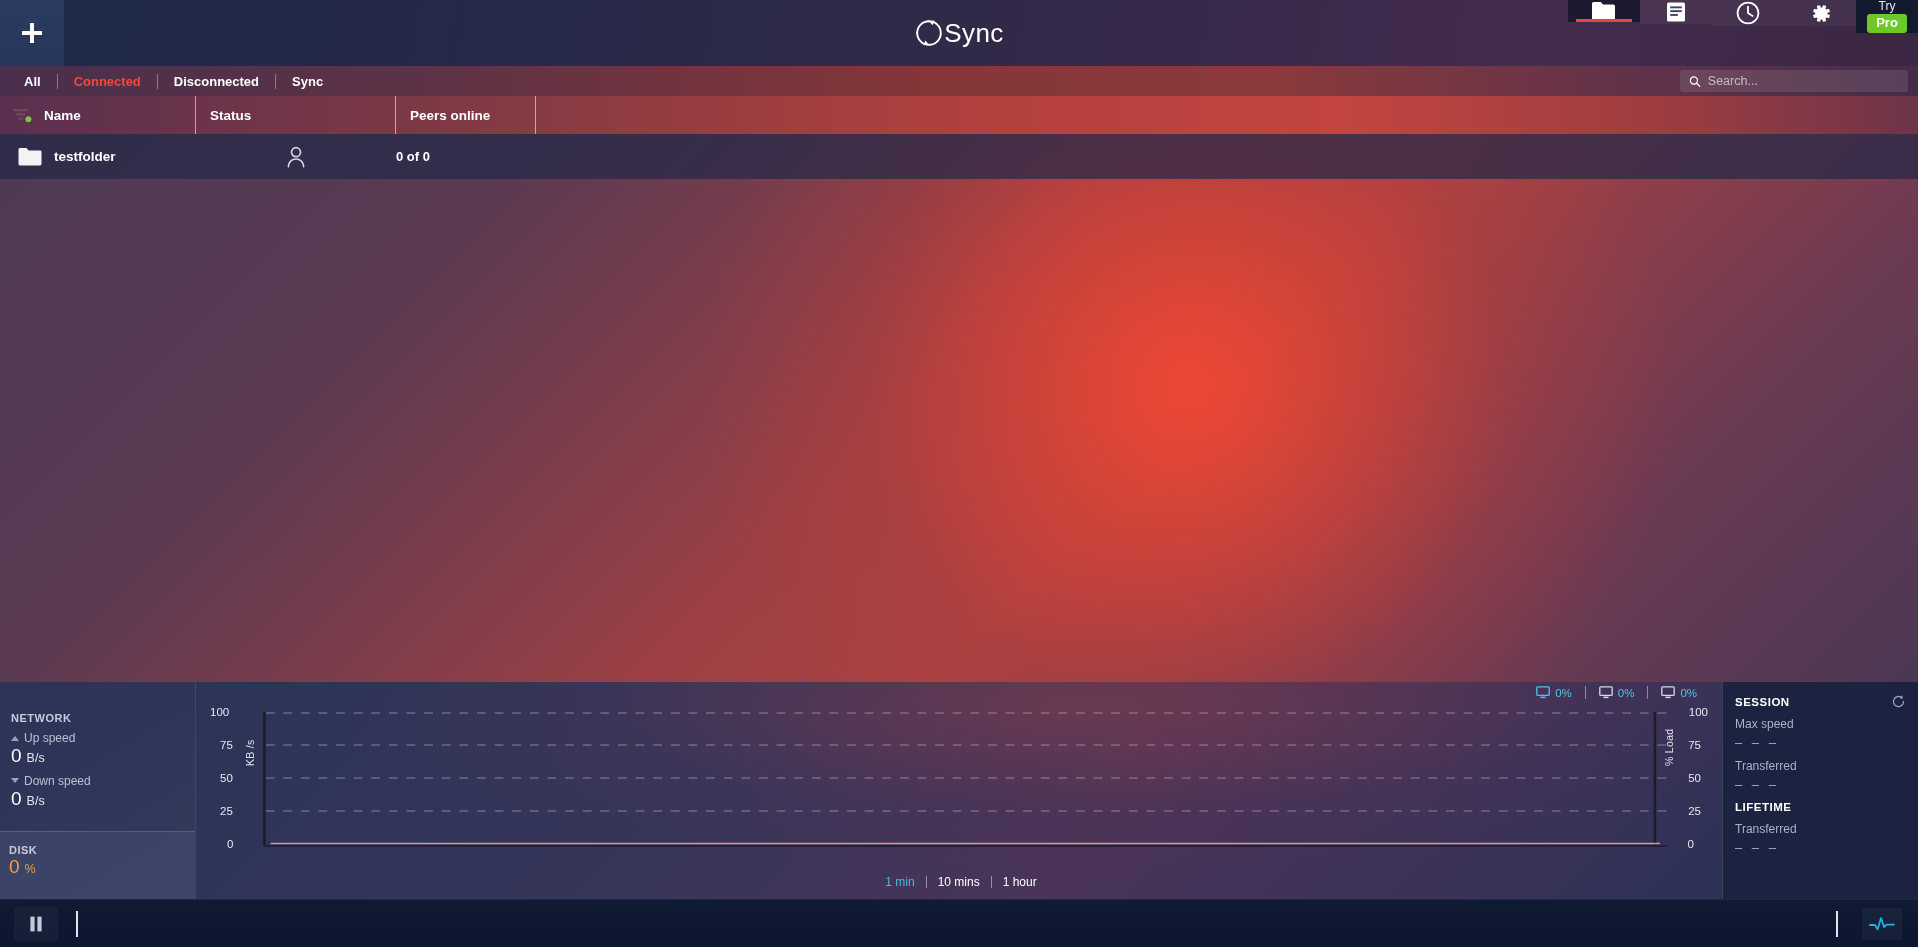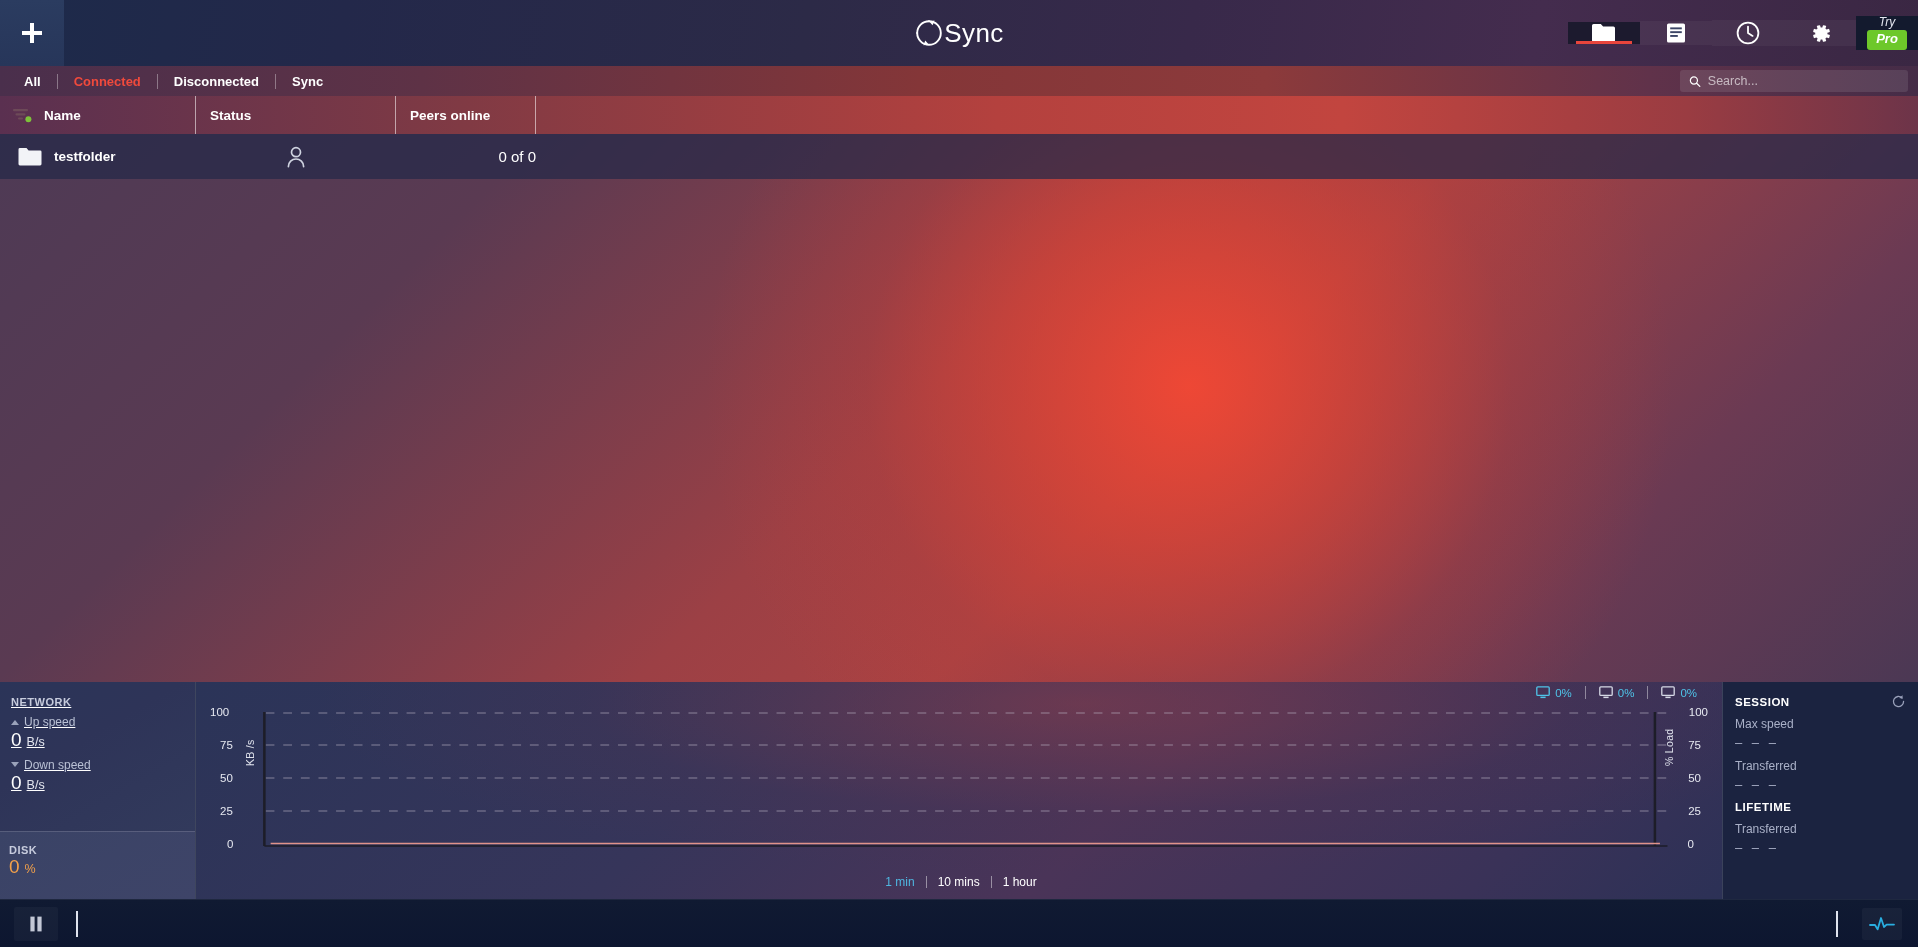--- a/index.html
+++ b/index.html
@@ -22,21 +22,21 @@
     cursor:pointer;
   }
   .tb-add svg{ display:block; }
   .tb-spacer{ flex:1; }
   .tb-logo{
     position:absolute; left:0; right:0; top:0; height:66px;
     display:flex; align-items:center; justify-content:center; 
     pointer-events:none;
   }
   .tb-logo .logo-text{ font-size:26px; font-weight:400; color:#fff; letter-spacing:.4px; }
-  .tb-icons{ display:flex; align-items:center; z-index:2;font-style:italic; }
+  .tb-icons{ display:flex; align-items:flex-start; z-index:2; }
   .tb-icon{
     width:72px; display:flex; align-items:center; justify-content:center;
     cursor:pointer; position:relative;
   }
   .tb-icon.dim{ background:rgba(255,255,255,.045); }
   .tb-icon.active{ background:#1c1a2e; }
   .tb-icon.active::after{
     content:""; position:absolute; left:8px; right:8px; bottom:0; height:3px; background:#e8453c;
   }
   .tb-pro{
@@ -96,33 +96,32 @@
   }
   .row{
     height:45px; display:flex; align-items:center;
     background:rgba(36,40,72,.72); cursor:pointer;
   }
   .row .c-name{
     width:196px; display:flex; align-items:center; gap:12px; padding-left:18px;
   }
   .row .fname{ font-size:13.5px; font-weight:bold; color:#fff; }
   .row .c-status{ width:200px; display:flex; align-items:center; justify-content:center; }
-  .row .c-peers{ width:140px; font-size:15px; font-weight:normal; color:#fff; text-align:right; }
+  .row .c-peers{ width:140px; font-size:13px; font-weight:bold; color:#fff; text-align:left; }
 
   
   .dash{ height:217px; flex:0 0 217px; display:flex; }
 
   .stats{
     width:196px; flex:0 0 196px; display:flex; flex-direction:column;
     border-right:1px solid rgba(255,255,255,.16);
   }
   .stats .net{
-    flex:1; padding:14px 0 0 11px;
+    flex:1; padding:30px 0 0 11px;
     background:linear-gradient(150deg,#2b3458 0%,#2e3458 40%,#323a5c 100%);
-    text-decoration:underline;
   }
   .stats .disk{
     height:68px; flex:0 0 68px; padding:12px 0 0 9px;
     background:linear-gradient(150deg,#3a4366 0%,#3e4468 100%);
     border-top:1px solid rgba(255,255,255,.14);
   }
   .sec-title{ font-size:11px; font-weight:bold; color:#c7ccdd; letter-spacing:.5px; }
   .lbl{ font-size:12px; color:#b9c0d4; display:flex; align-items:center; gap:5px; margin-top:7px; }
   .val{ margin-top:1px; display:flex; align-items:baseline; gap:5px; }
   .val .num{ font-size:19px; color:#fff; line-height:1.1; }

